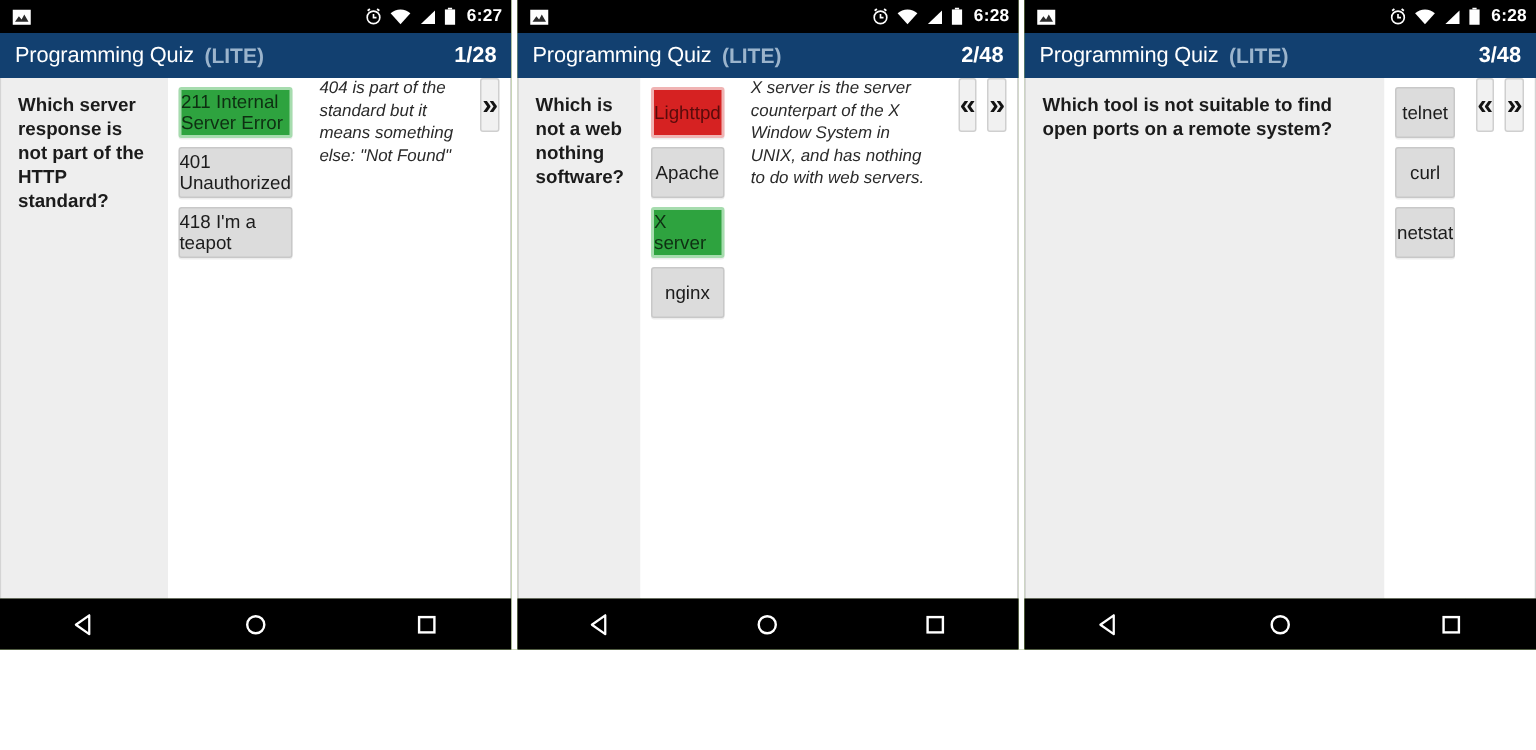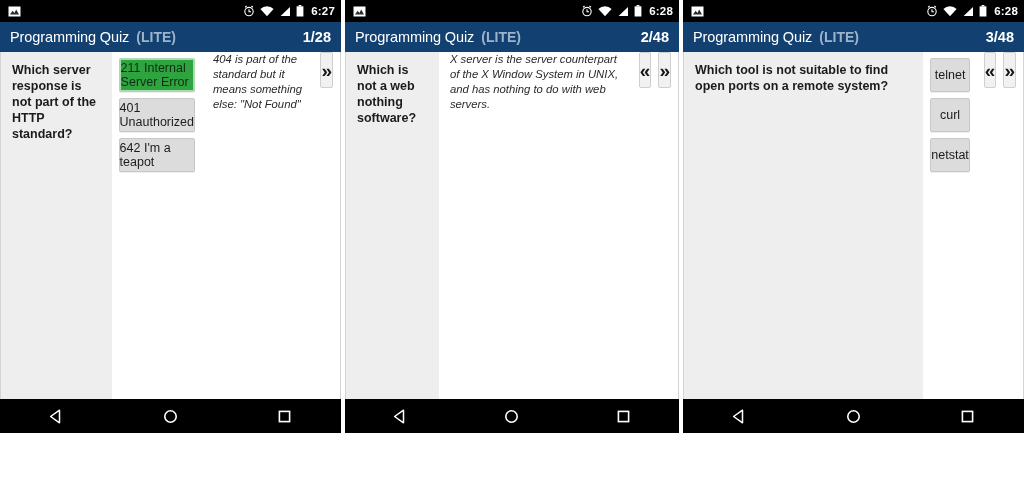--- a/index.html
+++ b/index.html
@@ -217,21 +217,21 @@
       <span class="app-title">Programming Quiz</span>
       <span class="app-lite">(LITE)</span>
       <span class="app-count">1/28</span>
     </div>
 
     <div class="content">
       <div class="question">Which server response is not part of the HTTP standard?</div>
       <div class="options">
         <div class="opt correct">211 Internal Server Error</div>
         <div class="opt">401 Unauthorized</div>
-        <div class="opt">642 I'm a teapot</div>
+        <div class="opt">418 I'm a teapot</div>
       </div>
       <div class="explanation">404 is part of the standard but it means something else: "Not Found"</div>
       <div class="spacer"></div>
       <div class="navbar single">
         <div class="navbtn half">»</div>
       </div>
     </div>
 
     <div class="sysnav">
       <span>
@@ -291,20 +291,26 @@
     </div>
 
     <div class="titlebar">
       <span class="app-title">Programming Quiz</span>
       <span class="app-lite">(LITE)</span>
       <span class="app-count">2/48</span>
     </div>
 
     <div class="content">
       <div class="question">Which is not a web nothing software?</div>
+      <div class="options">
+        <div class="opt wrong">Lighttpd</div>
+        <div class="opt">Apache</div>
+        <div class="opt correct">X server</div>
+        <div class="opt">nginx</div>
+      </div>
       <div class="explanation">X server is the server counterpart of the X Window System in UNIX, and has nothing to do with web servers.</div>
       <div class="spacer"></div>
       <div class="navbar">
         <div class="navbtn">«</div>
         <div class="navbtn">»</div>
       </div>
     </div>
 
     <div class="sysnav">
       <span>

